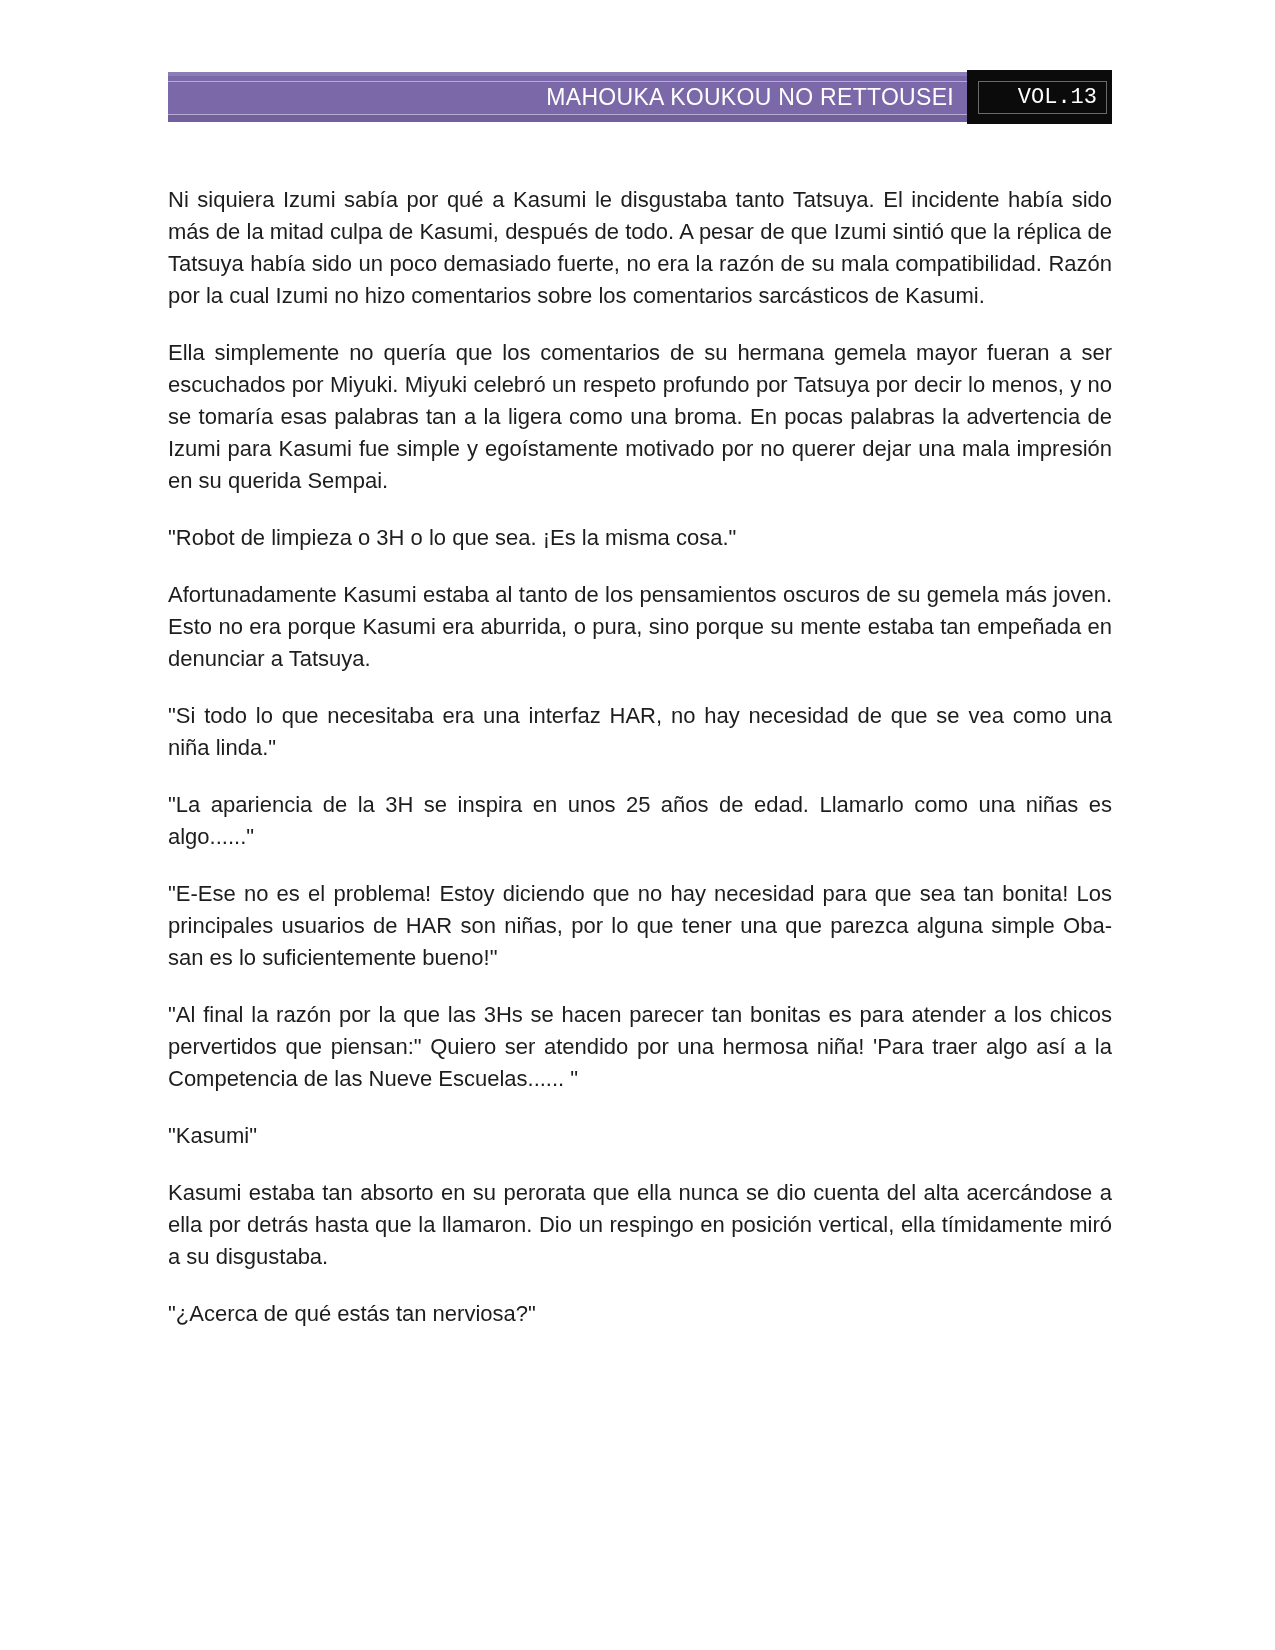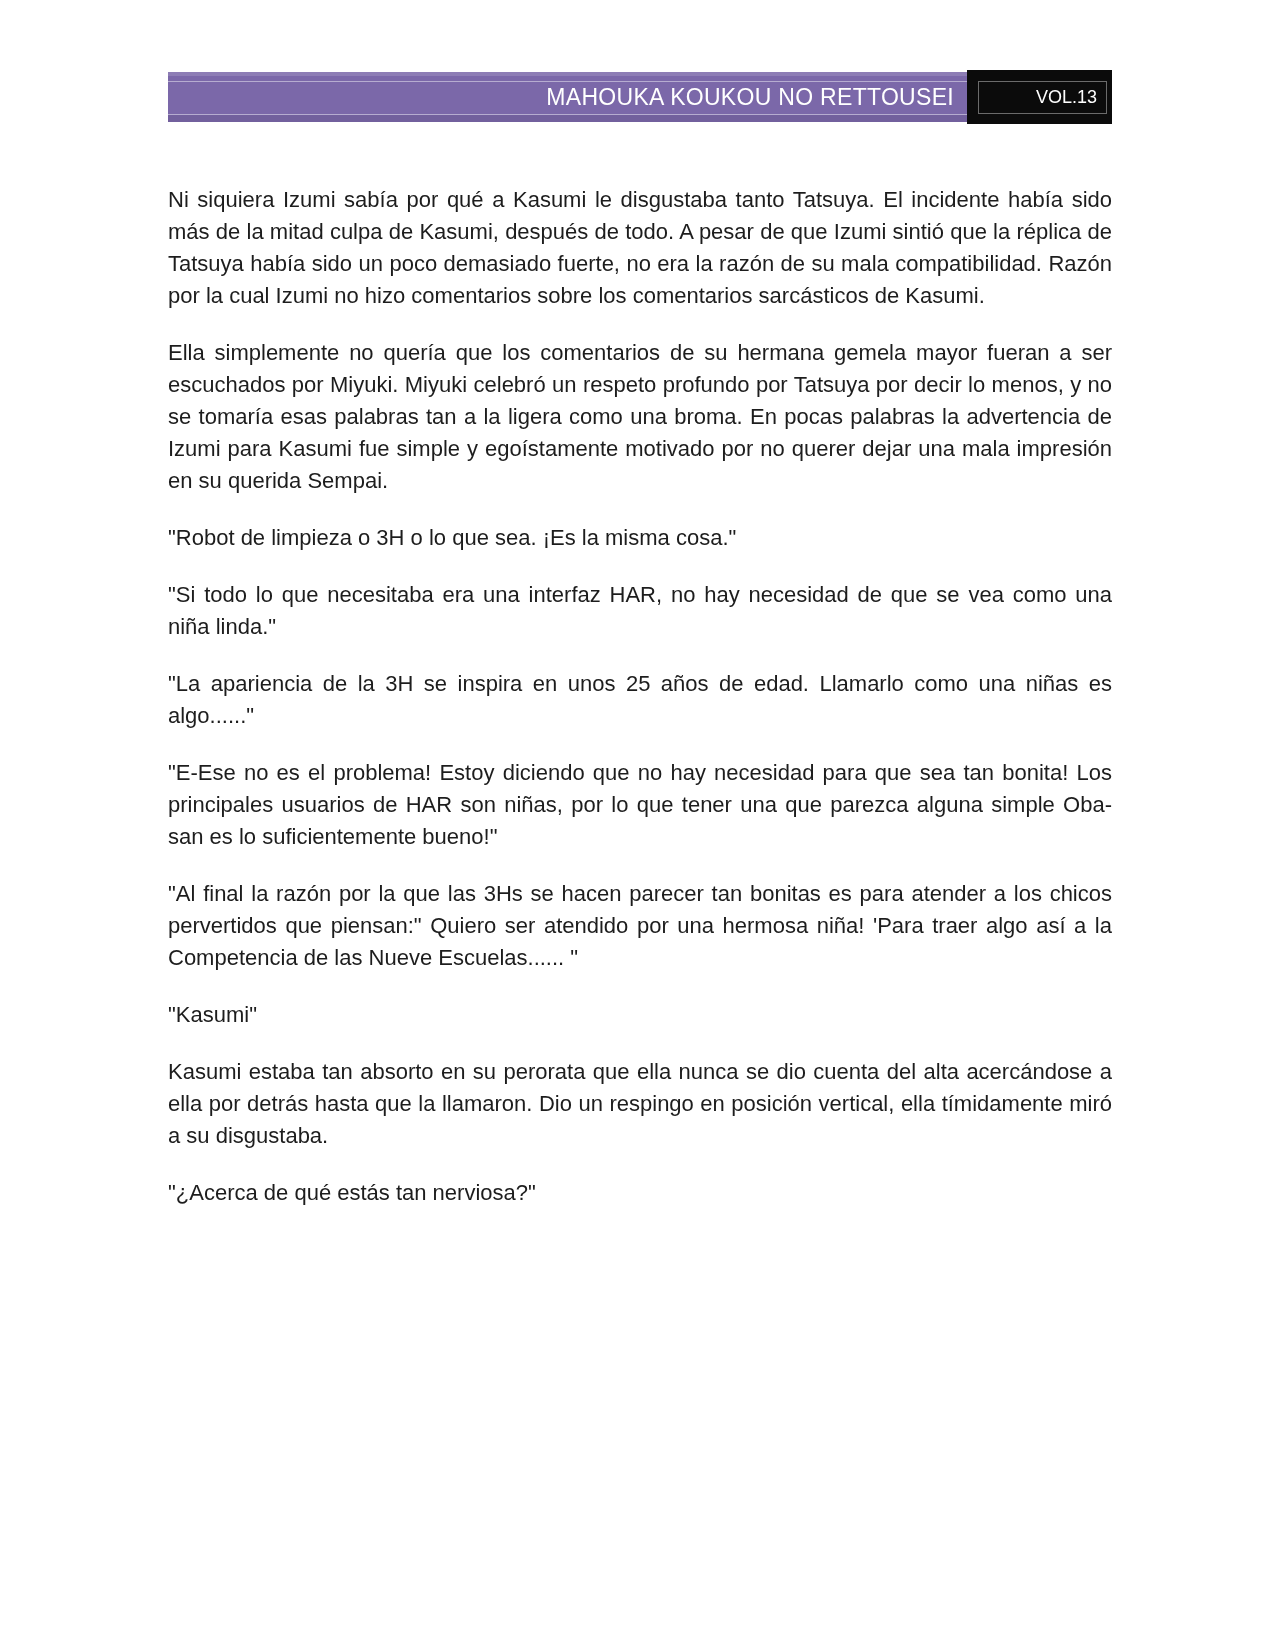--- a/index.html
+++ b/index.html
@@ -61,22 +61,23 @@
     width: 145px;
     background: var(--vol-box-color);
   }
   .vol-inner {
     position: absolute;
     left: 11px; right: 5px; top: 11px; bottom: 10px;
     border: 1px solid var(--vol-border-color);
     display: flex; align-items: center; justify-content: flex-end;
     padding-right: 9px;
     color: var(--header-text-color);
-    font-size: 18px;
+    font-size: 22px;
     white-space: nowrap;
+    font-family: Liberation Mono, monospace;
   }
   .body-text {
     position: absolute;
     left: 168px; top: 140px;
     width: 944px;
     color: var(--body-text-color);
     font-size: 22px;
     line-height: 32px;
     text-align: justify;
     text-justify: inter-word;
@@ -97,20 +98,21 @@
     <div class="header-title">MAHOUKA KOUKOU NO RETTOUSEI</div>
     <div class="vol-box">
       <div class="vol-inner">VOL.13</div>
     </div>
   </div>
 
   <div class="body-text">
     <p>Ni siquiera Izumi sabía por qué a Kasumi le disgustaba tanto Tatsuya. El incidente había sido más de la mitad culpa  de Kasumi, después de todo. A pesar de que Izumi sintió que la réplica de Tatsuya había sido un poco demasiado fuerte, no era la razón de su mala compatibilidad. Razón por la cual Izumi no hizo comentarios sobre los comentarios sarcásticos de Kasumi.</p>
     <p>Ella simplemente no quería que los comentarios de su hermana gemela mayor fueran  a ser escuchados por Miyuki. Miyuki celebró un respeto profundo por Tatsuya por decir lo menos, y no se tomaría esas palabras tan a la ligera como una broma. En  pocas palabras la advertencia de Izumi para Kasumi fue simple y egoístamente motivado por no querer dejar una mala impresión en su querida Sempai.</p>
     <p>"Robot de limpieza o 3H o lo que sea. ¡Es la misma cosa."</p>
+    <p>Afortunadamente Kasumi estaba al tanto de los pensamientos oscuros de su gemela más joven. Esto no era porque Kasumi era aburrida, o pura, sino porque su mente estaba tan empeñada en denunciar a Tatsuya.</p>
     <p>"Si todo lo que necesitaba era una interfaz HAR, no hay necesidad de que se vea como una niña linda."</p>
     <p>"La apariencia de la 3H se inspira en unos 25 años de edad. Llamarlo como una niñas  es algo......"</p>
     <p>"E-Ese no es el problema! Estoy diciendo que no hay necesidad para que sea tan bonita! Los principales usuarios de HAR son niñas, por lo que tener una que parezca  alguna simple Oba-san es lo suficientemente bueno!"</p>
     <p>"Al final la razón por la que las 3Hs se hacen parecer tan bonitas es para atender a los chicos pervertidos que piensan:" Quiero ser atendido por una hermosa niña! 'Para traer algo así a la Competencia de las Nueve Escuelas...... "</p>
     <p>"Kasumi"</p>
     <p>Kasumi estaba tan absorto en su perorata que ella nunca se dio cuenta del alta acercándose a ella por detrás hasta que la llamaron. Dio un respingo en posición vertical, ella tímidamente miró a su disgustaba.</p>
     <p>"¿Acerca de qué estás tan nerviosa?"</p>
   </div>
 
 </div>

